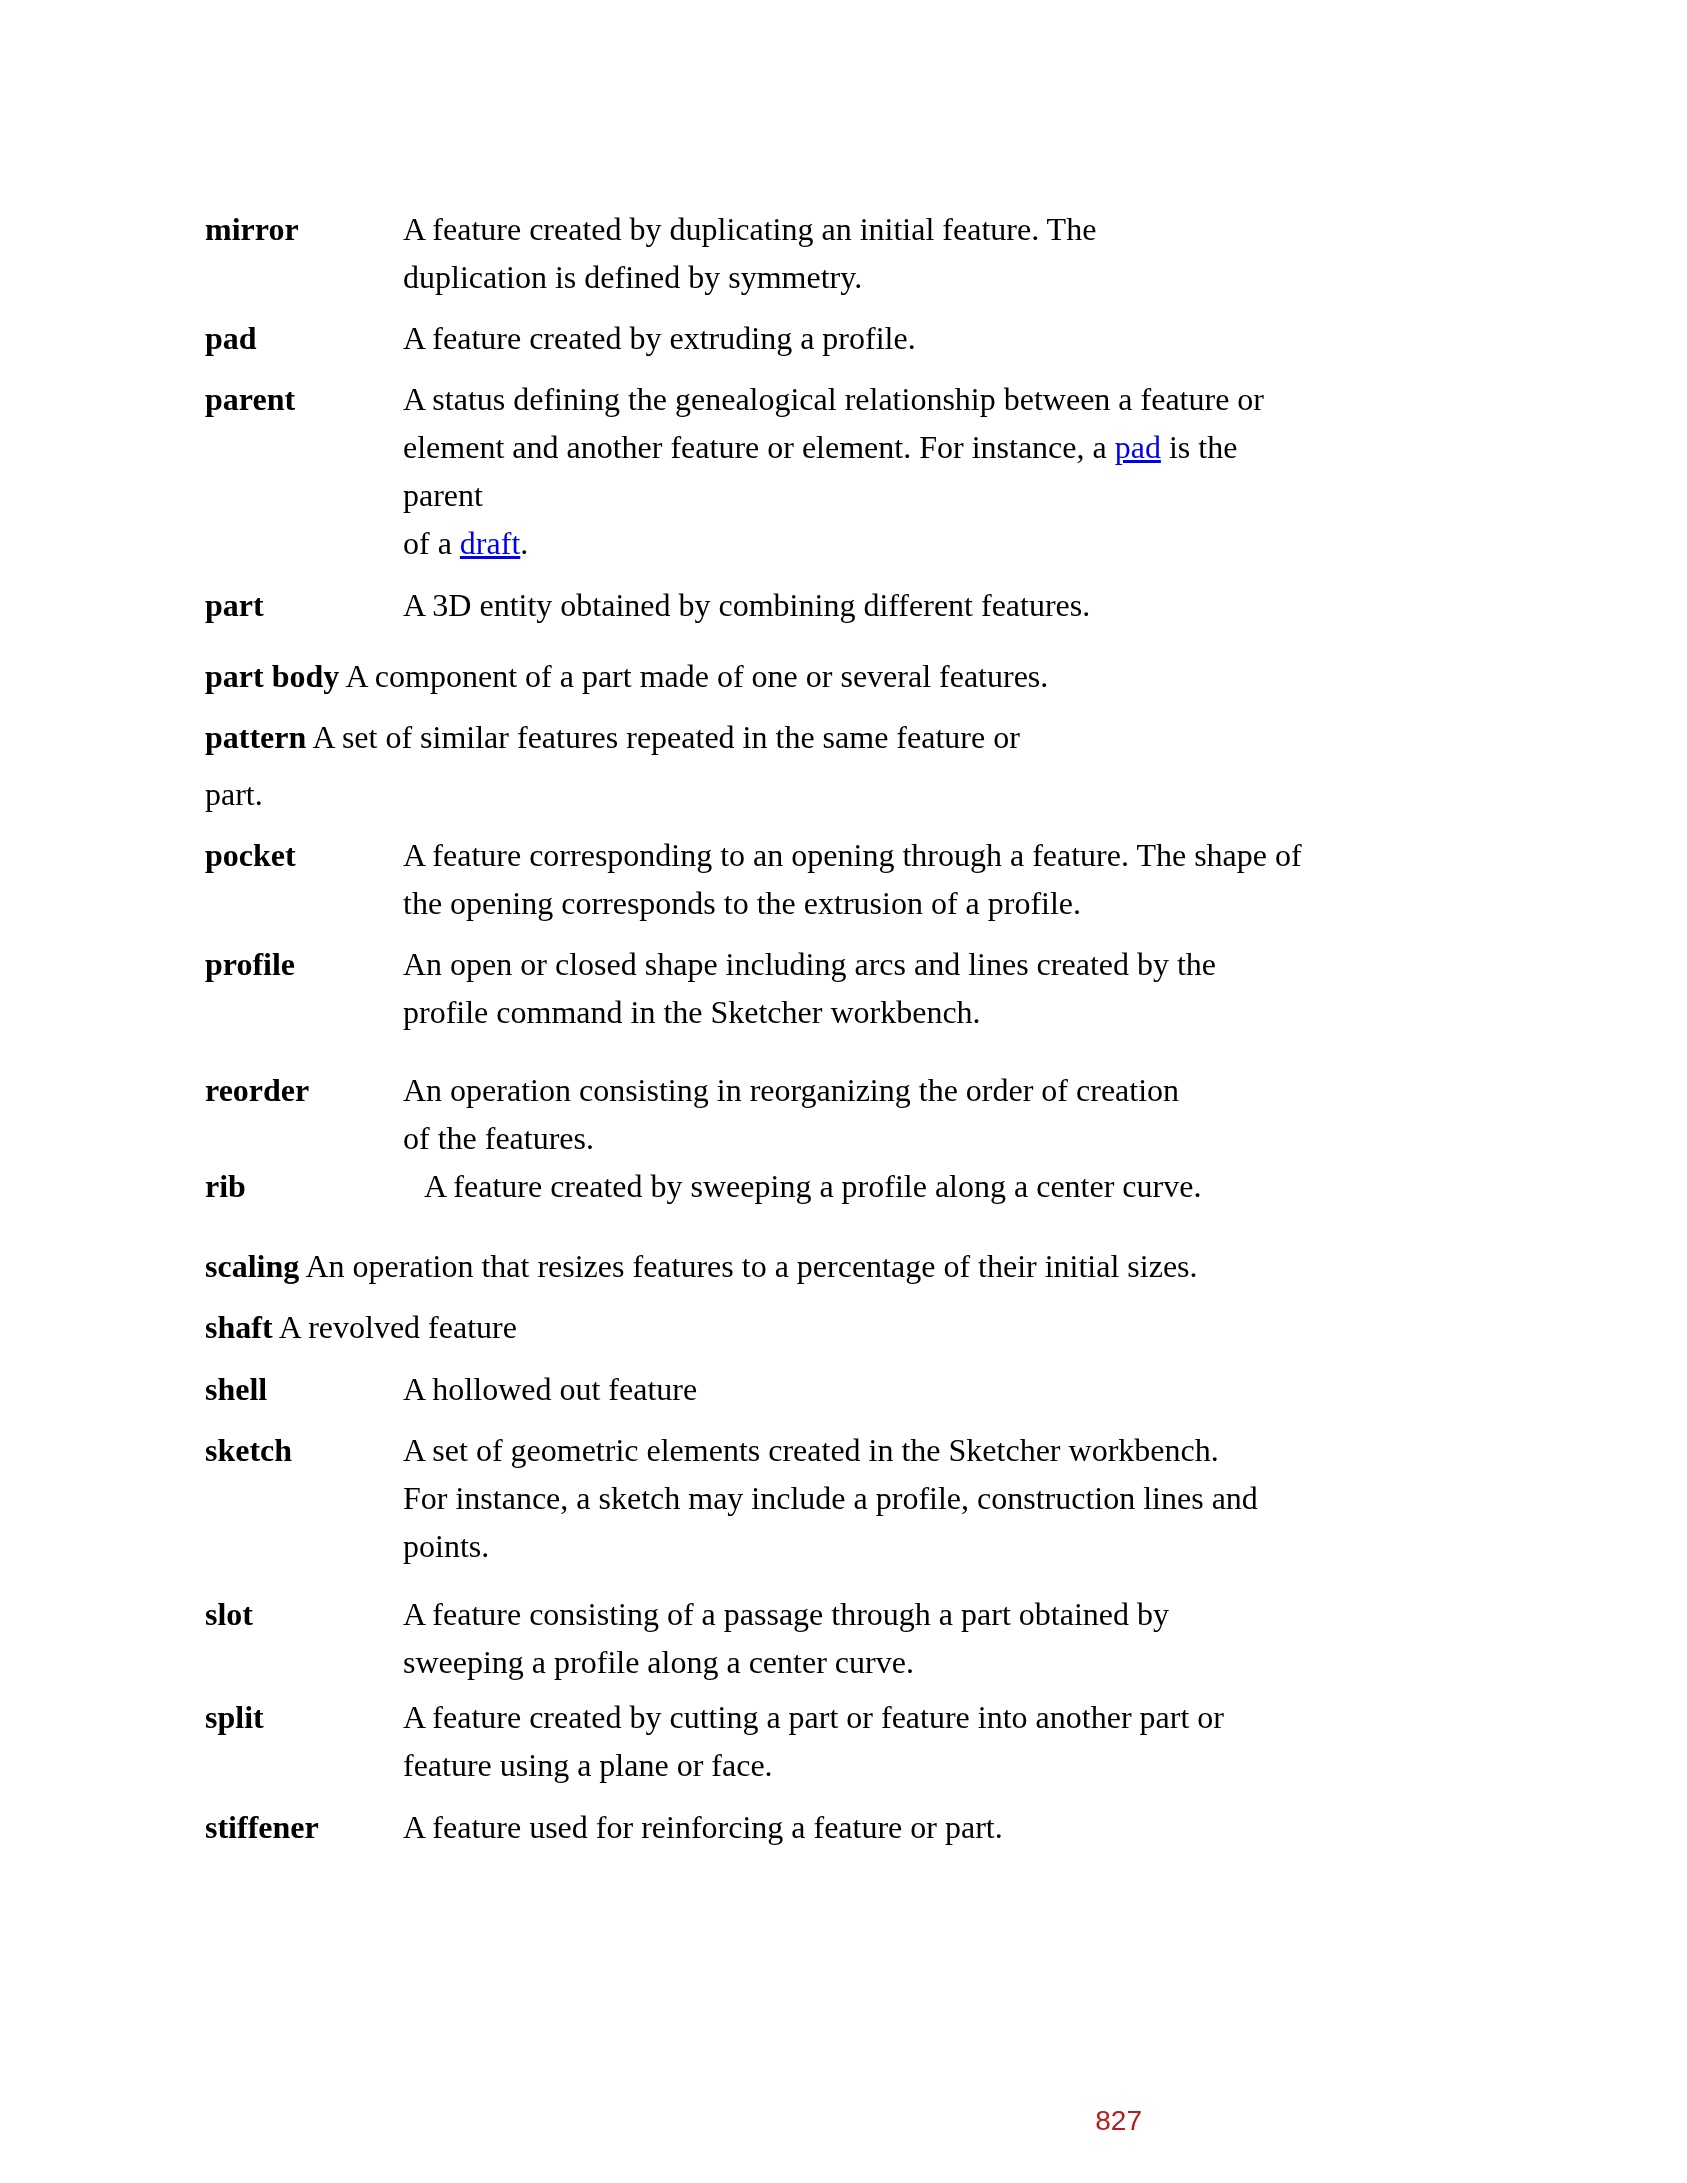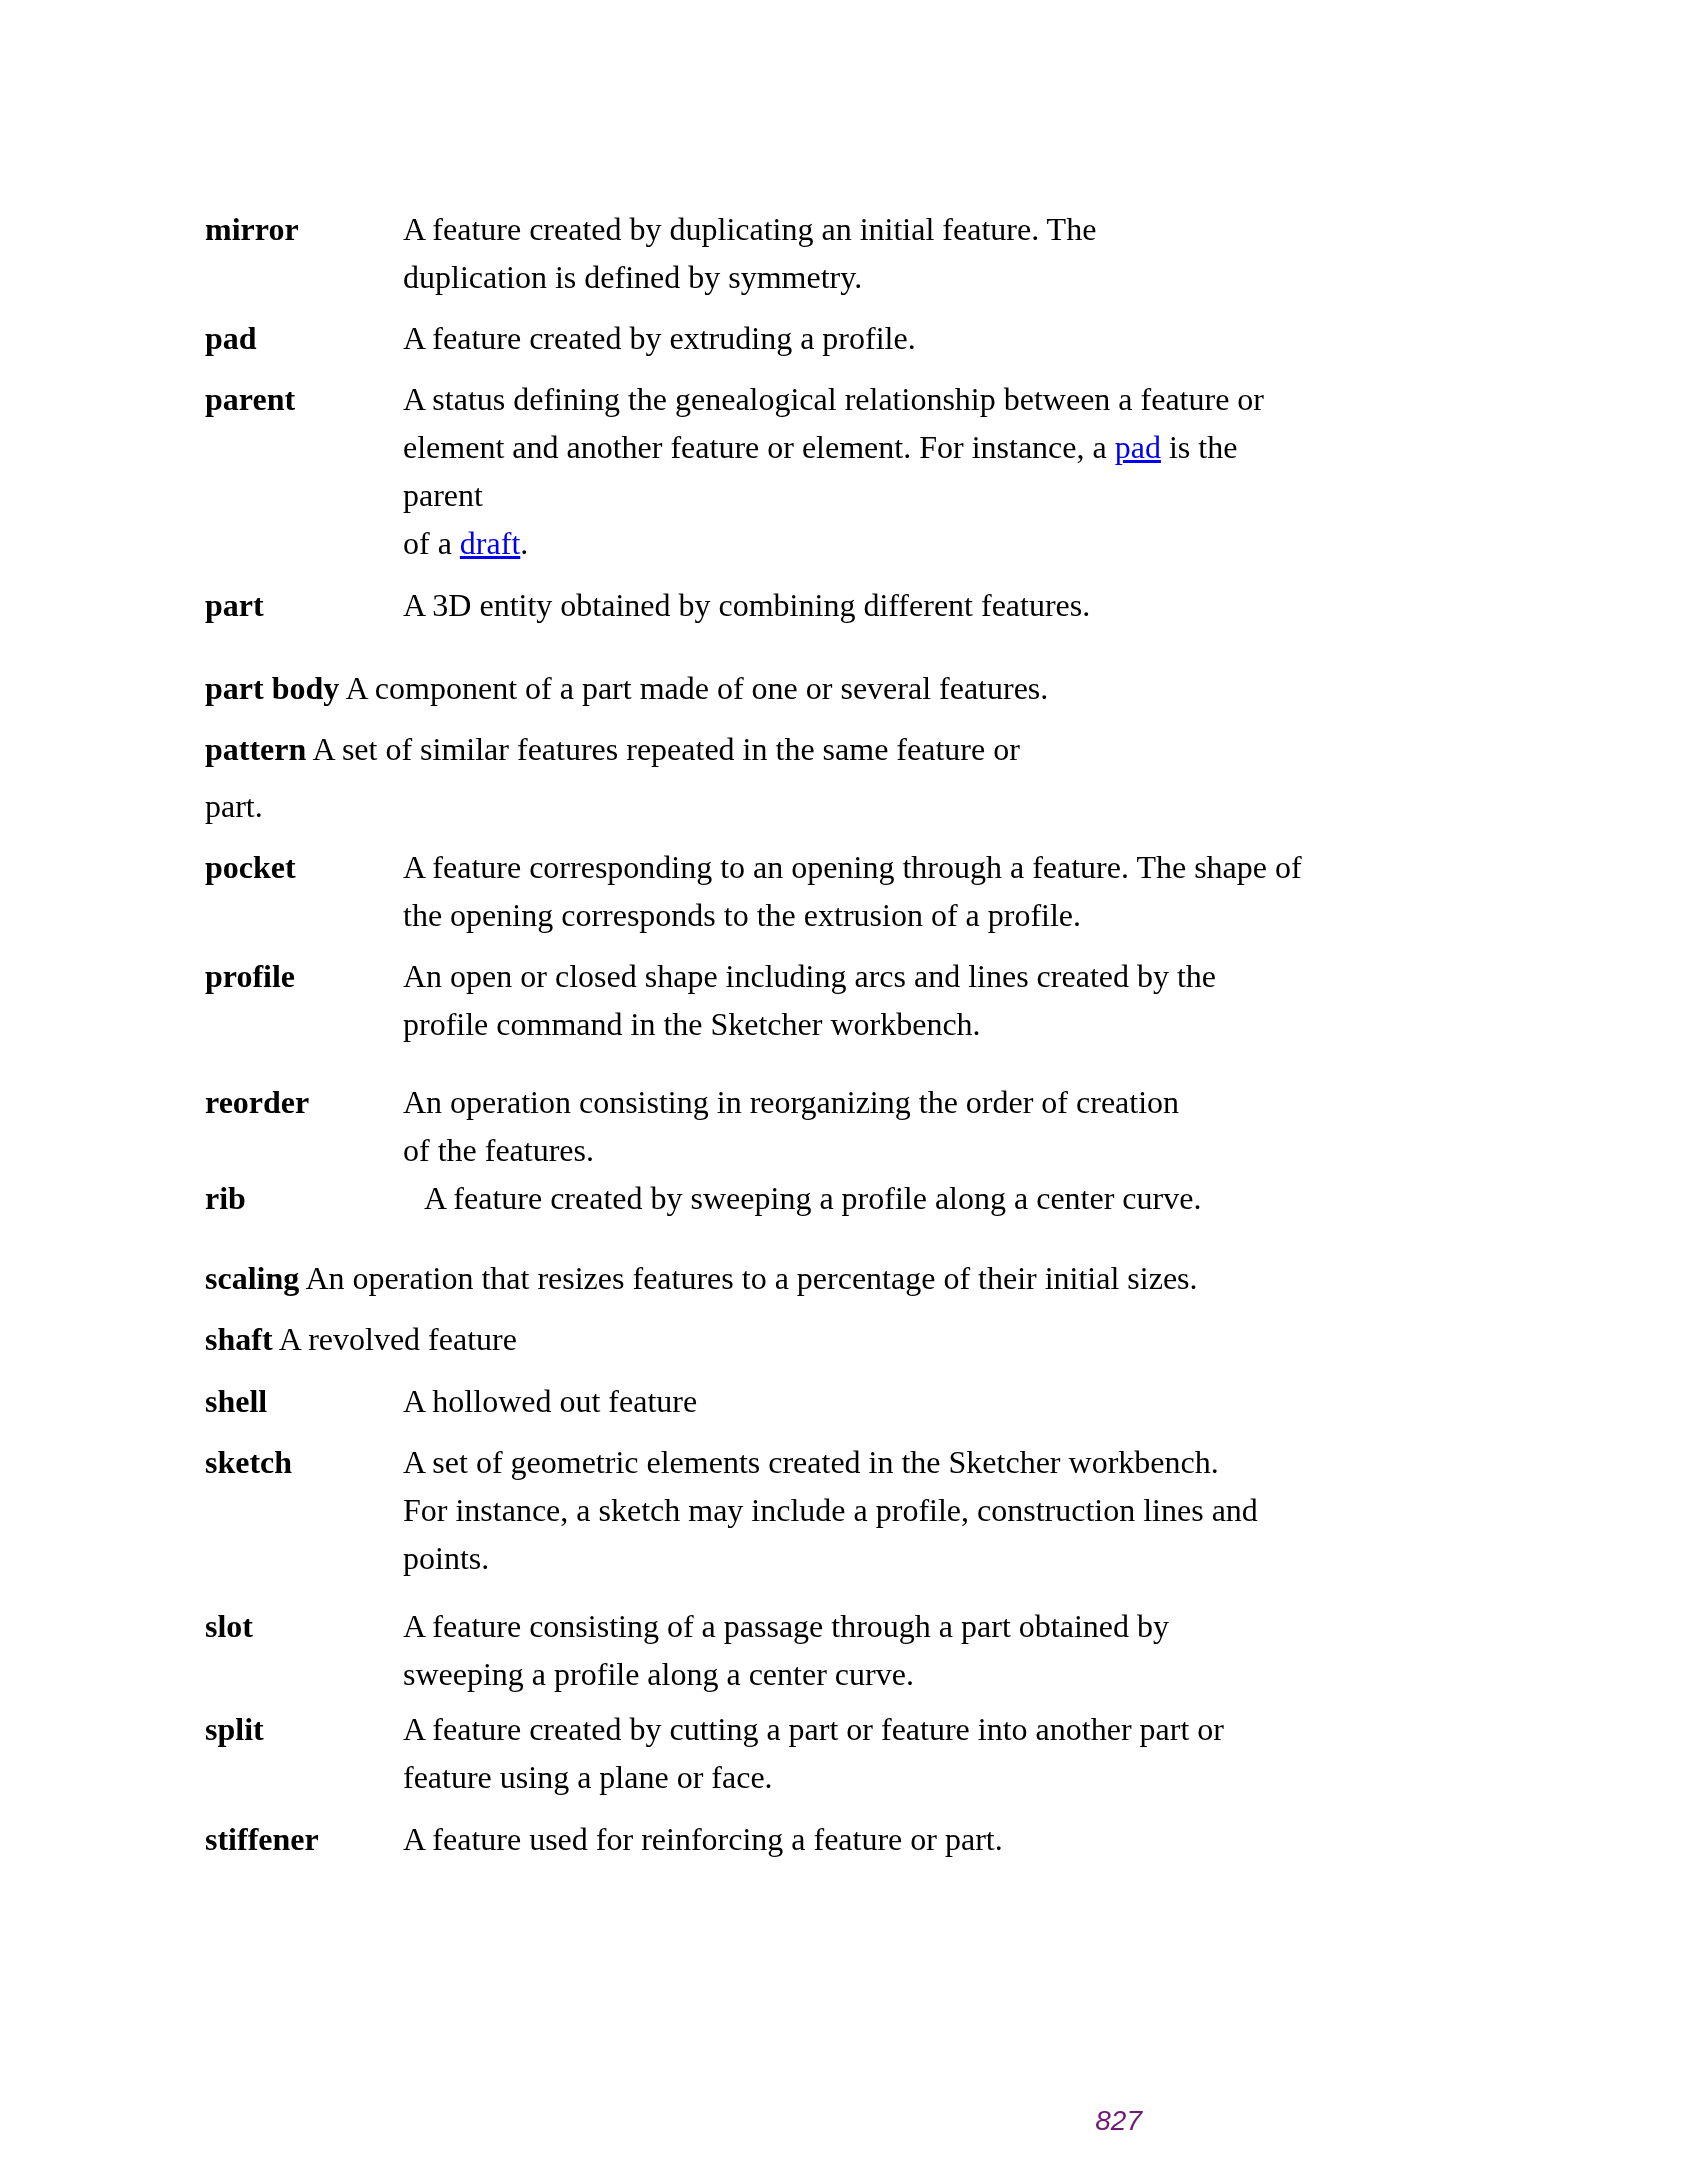--- a/index.html
+++ b/index.html
@@ -15,21 +15,21 @@
     overflow: hidden;
   }
   .glossary {
     position: absolute;
     left: 205px;
     top: 205px;
     width: 1350px;
   }
   .entry { margin-bottom: 13.2px; }
   
-  .entry:nth-child(4)  { margin-bottom: 35px; }  
+  .entry:nth-child(4)  { margin-bottom: 23px; }  
   .entry:nth-child(8)  { margin-bottom: 30px; }  
   .entry:nth-child(9)  { margin-bottom: 0;    }  
   .entry:nth-child(10) { margin-bottom: 32px; gap: 21px; }  
   .entry:nth-child(14) { margin-bottom: 20.5px; }  
   .entry:nth-child(15) { margin-bottom: 7.3px; }  
   .entry.columns { display: flex; align-items: flex-start; }
   .entry.columns .term { flex: 0 0 198px; width: 198px; font-weight: bold; }
   .term-inline { font-weight: bold; }
   .line { white-space: pre; }
   .cont { margin-top: 9px; }
@@ -38,22 +38,21 @@
     text-decoration: underline;
     cursor: pointer;
   }
   .page-number {
     position: absolute;
     top: 2105px;
     right: 195px;
     font-family: "Liberation Sans", sans-serif;
     font-size: 28px;
     line-height: 32px;
-    color: #701a75;
-    font-style: italic;
+    color: #b91c1c;
   }
 </style>
 </head>
 <body>
 
 <div class="page">
   <div class="glossary">
       <div class="entry columns">
         <div class="term">mirror</div>
         <div class="def">

